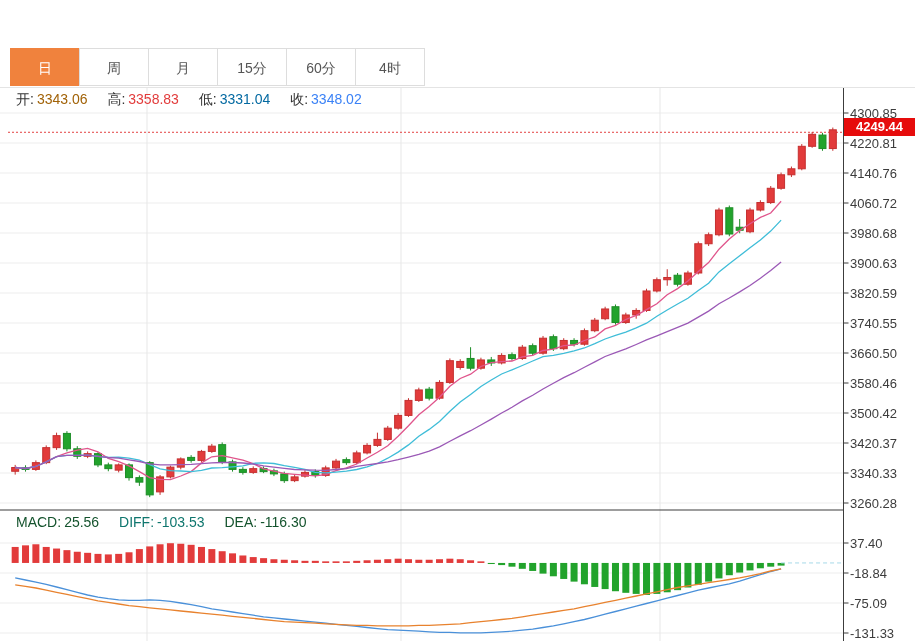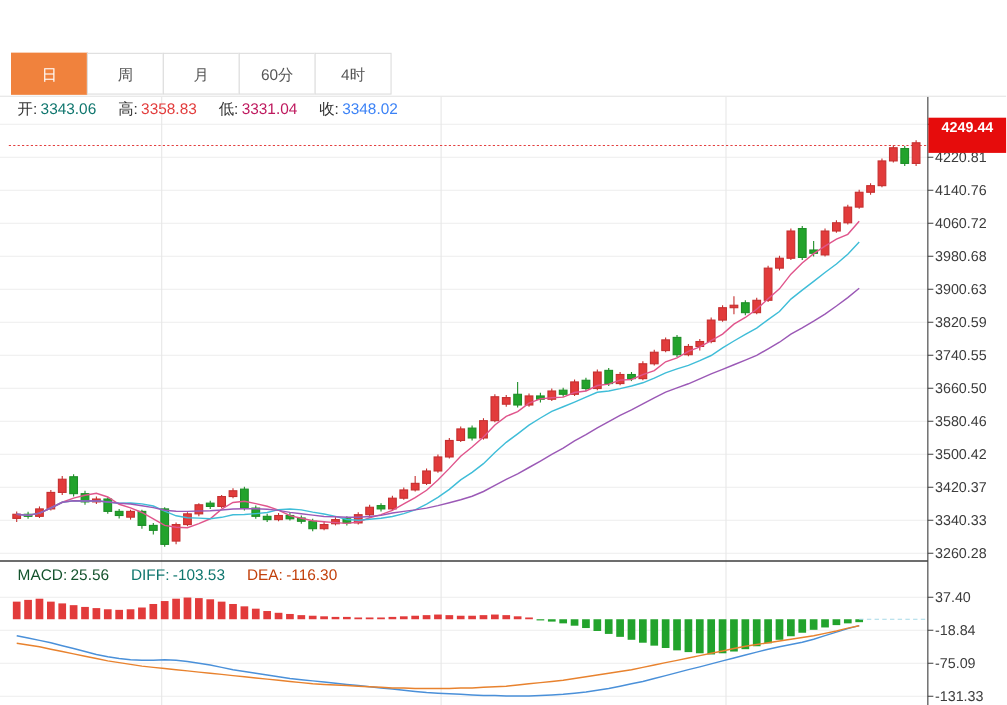--- a/index.html
+++ b/index.html
@@ -16,33 +16,34 @@
   .rule{position:absolute;top:87px;left:0;width:915px;height:1px;background:#e4e4e4;}
   .inforow{position:absolute;left:16px;font-size:14px;white-space:nowrap;}
   .inforow .item{margin-right:16px;}
   .inforow .lbl{color:#333;}
   .inforow .val{margin-left:3px;}
   .ohlc-row{top:91px;}
   .ma-row{top:109px;}
   .macd-row{top:514px;}
   .chart-svg{position:absolute;top:88px;left:0;}
   .chart-svg text{font-size:13px;fill:#3c3c3c;}
-  .price-tag{position:absolute;top:107px;left:844px;width:71px;height:32px;line-height:18px;
+  .price-tag{position:absolute;top:118px;left:844px;width:71px;height:18px;line-height:18px;
              text-align:center;font-size:13px;font-weight:bold;color:#fff;background:#e60c0c;}
 </style>
 </head>
 <body>
 
 <div class="app">
 
 
   <div class="tabs">
     <div class="tab selected">日</div>
     <div class="tab">周</div>
     <div class="tab">月</div>
+    <div class="tab">15分</div>
     <div class="tab">60分</div>
     <div class="tab">4时</div>
   </div>
   <div class="rule"></div>
 
   <svg class="chart-svg" width="915" height="553">
       <g>
         <line x1="0" y1="25" x2="843.5" y2="25" stroke="#ededed"></line>
         <line x1="0" y1="55" x2="843.5" y2="55" stroke="#ededed"></line>
         <line x1="0" y1="85" x2="843.5" y2="85" stroke="#ededed"></line>
@@ -355,28 +356,28 @@
         <line x1="843.5" y1="485" x2="848.5" y2="485" stroke="#3c3c3c"></line>
         <text x="850" y="489.5">-18.84</text>
         <line x1="843.5" y1="515" x2="848.5" y2="515" stroke="#3c3c3c"></line>
         <text x="850" y="519.5">-75.09</text>
         <line x1="843.5" y1="545" x2="848.5" y2="545" stroke="#3c3c3c"></line>
         <text x="850" y="549.5">-131.33</text>
       </g>
     </svg>
 
   <div class="inforow ohlc-row">
-    <span class="item"><span class="lbl">开:</span><span class="val" style="color: #0f766e; margin-top: 32px;">3343.06</span></span>
+    <span class="item"><span class="lbl">开:</span><span class="val" style="color: #a16207; margin-top: 32px;">3343.06</span></span>
     <span class="item"><span class="lbl">高:</span><span class="val" style="color: rgb(226, 59, 59); text-align: right;">3358.83</span></span>
-    <span class="item"><span class="lbl">低:</span><span class="val" style="color: #be185d;">3331.04</span></span>
+    <span class="item"><span class="lbl">低:</span><span class="val" style="color: #0369a1;">3331.04</span></span>
     <span class="item"><span class="lbl">收:</span><span class="val" style="color: #3b82f6; text-align: right;">3348.02</span></span>
   </div>
 
 
   <div class="inforow macd-row">
     <span class="item" style="color: #14532d;"><span>MACD:</span><span class="val">25.56</span></span>
     <span class="item" style="color: #0f766e;"><span>DIFF:</span><span class="val">-103.53</span></span>
-    <span class="item" style="color: #c2410c;"><span>DEA:</span><span class="val">-116.30</span></span>
+    <span class="item" style="color: #14532d;"><span>DEA:</span><span class="val">-116.30</span></span>
   </div>
 
   <div class="price-tag">4249.44</div>
 
 </div>
 
 </body></html>

